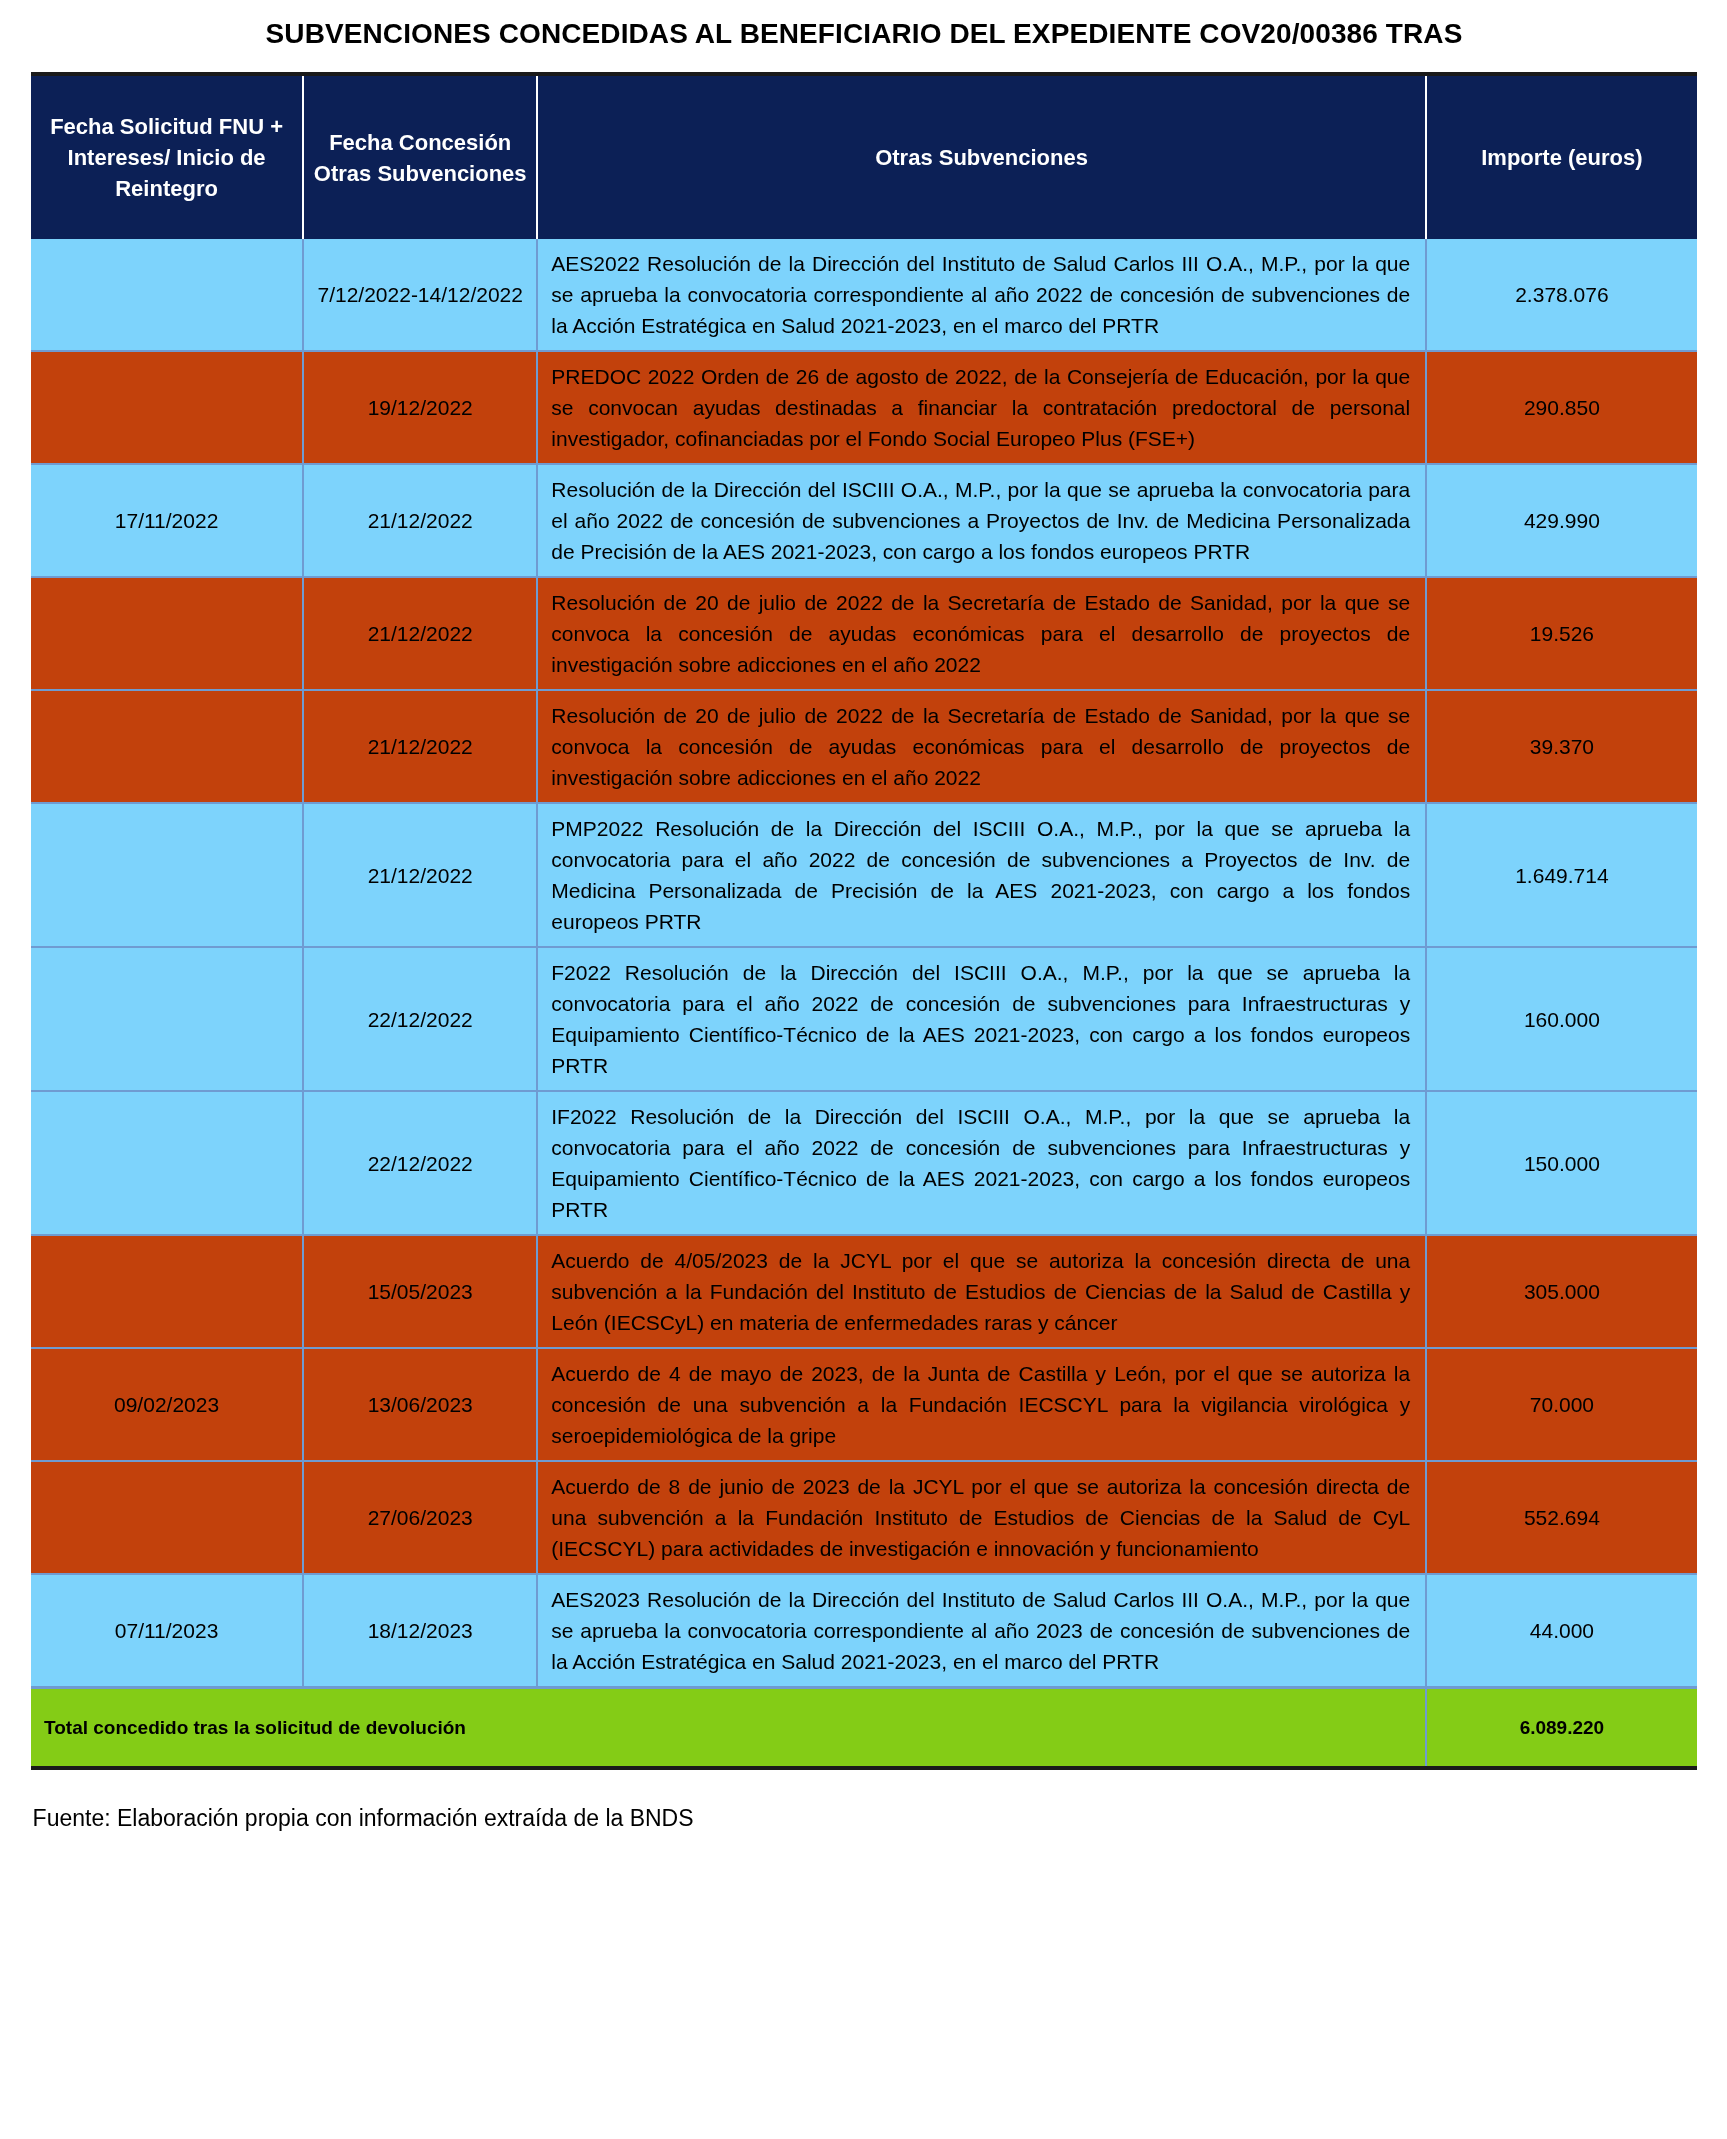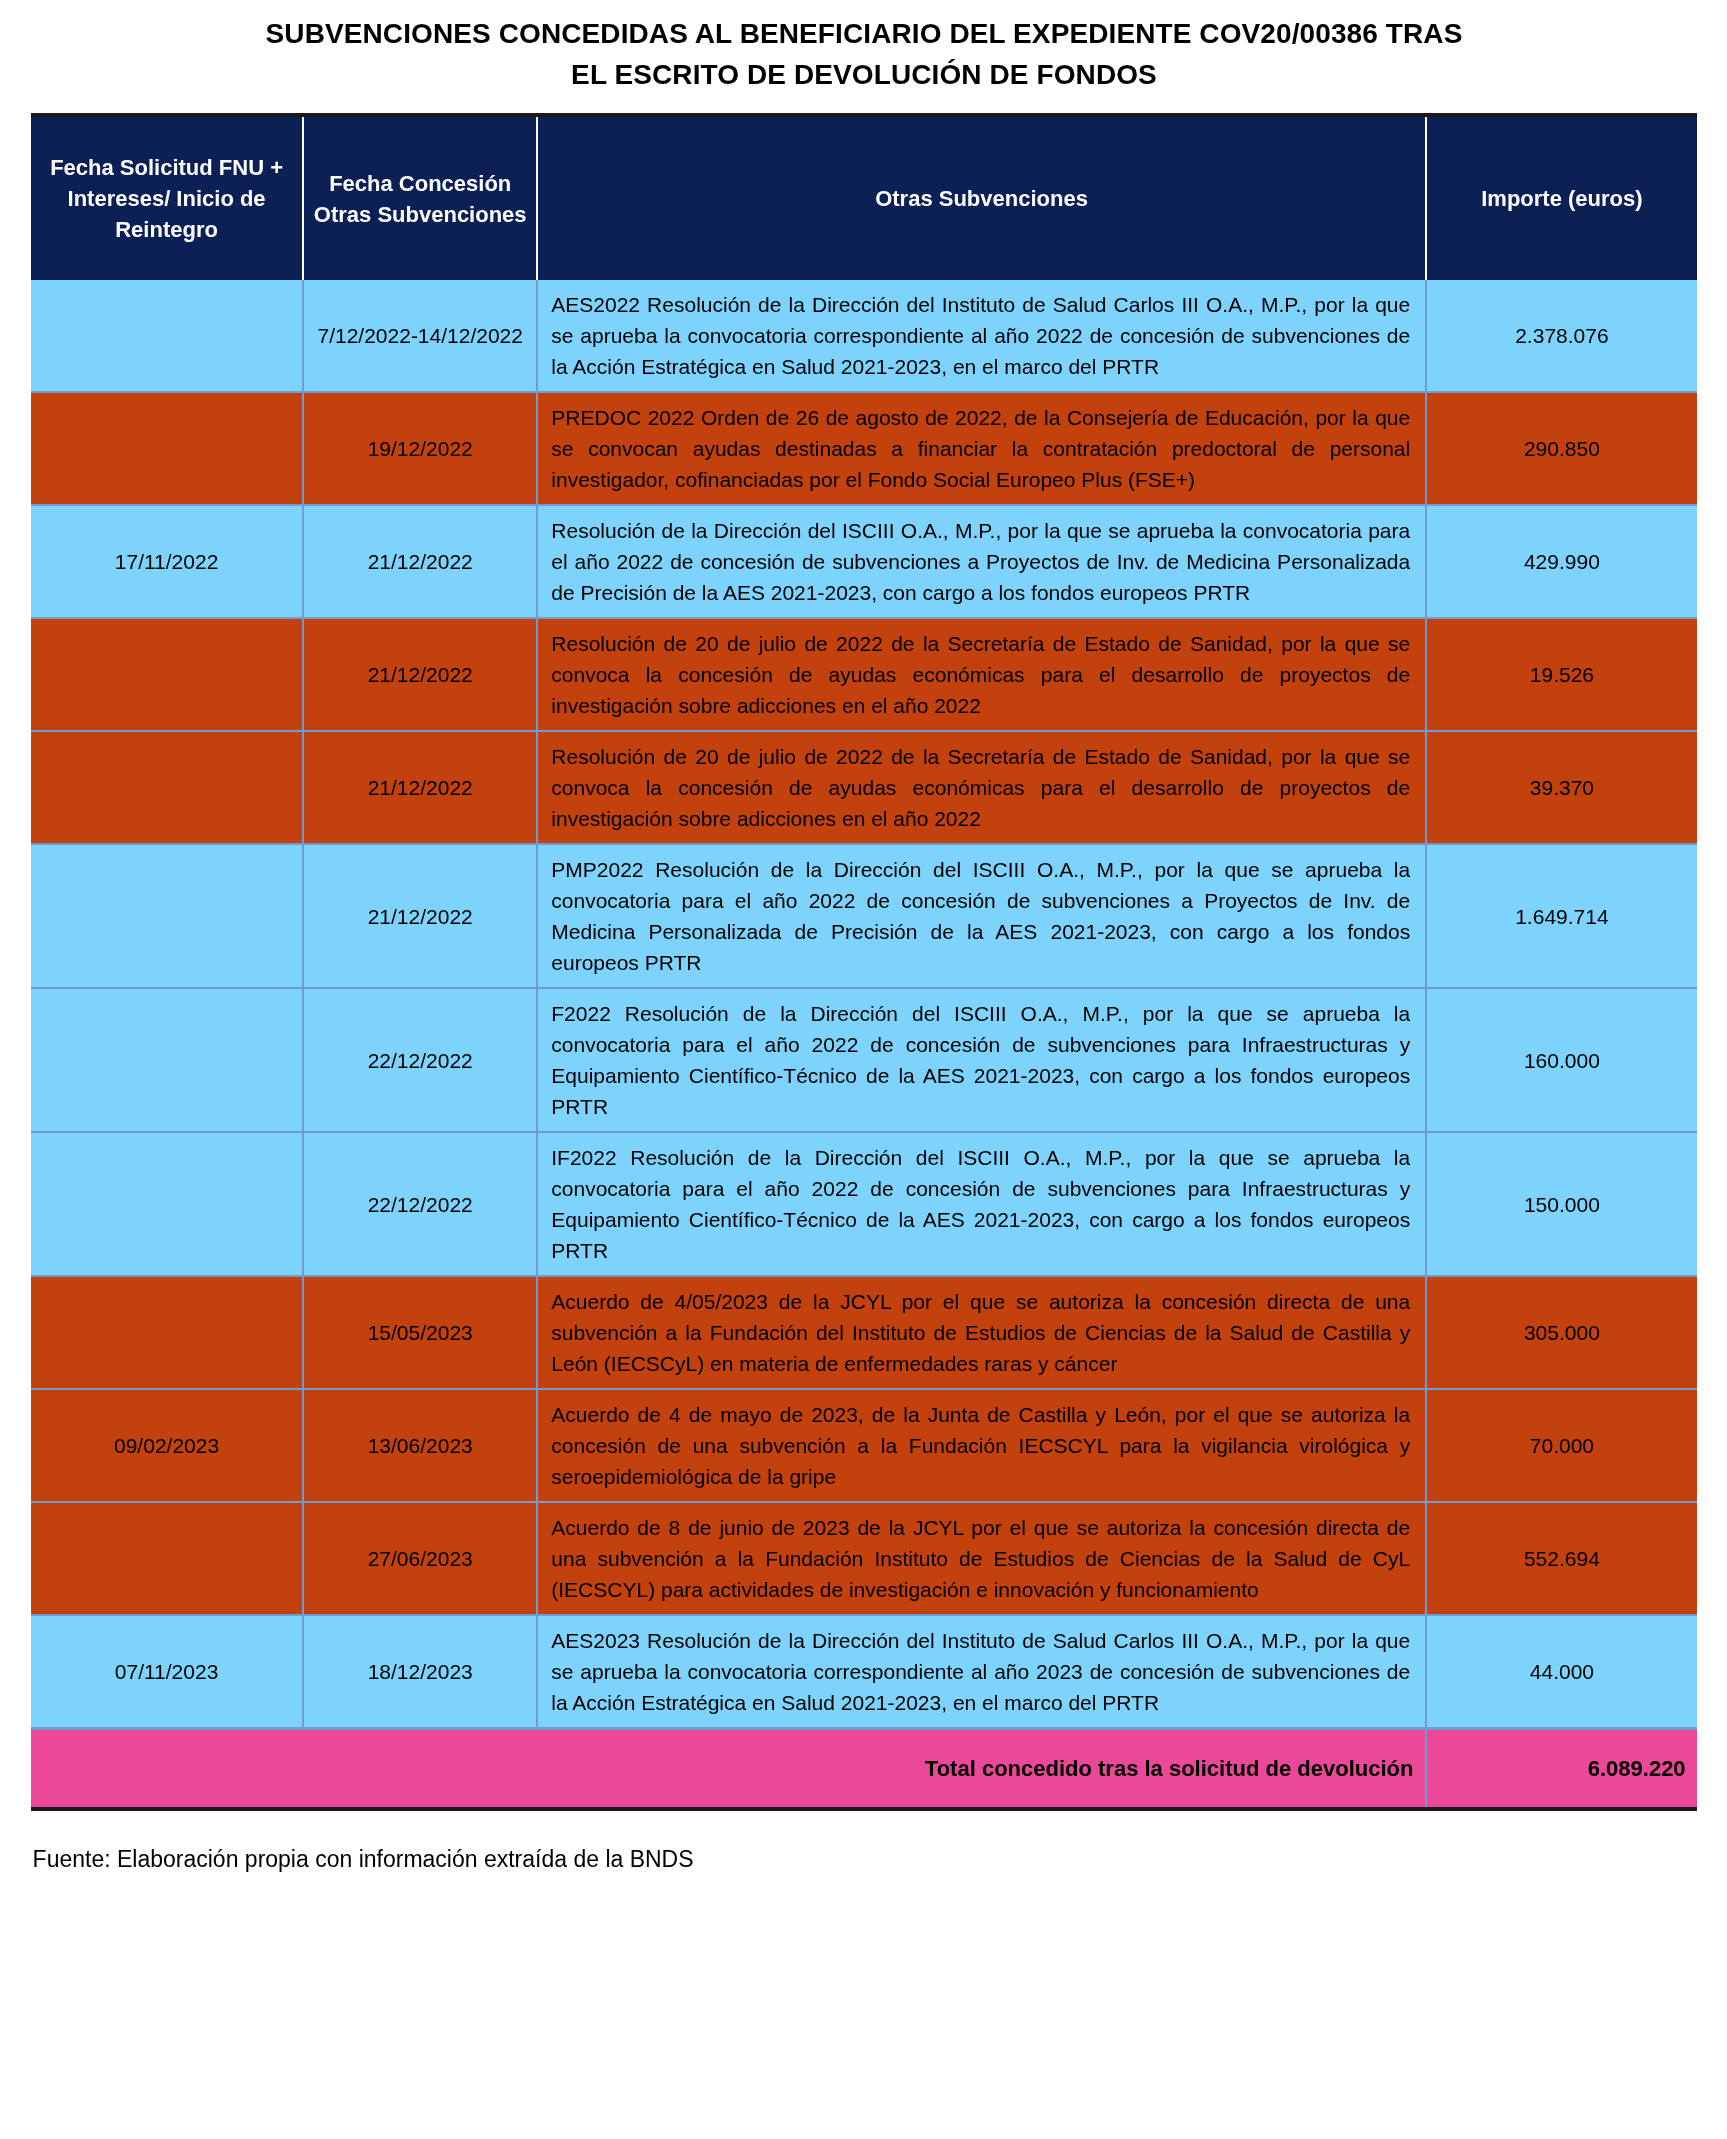--- a/index.html
+++ b/index.html
@@ -89,26 +89,25 @@
   td.col-date     { text-align: center; }
   td.col-conc     { text-align: center; margin-left: 8px; }
   td.col-desc     { text-align: justify; text-justify: inter-word; padding: 9px 14.6px 9px 13px; }
   td.col-amount   { text-align: center; }
 
   tr.shaded > td { background: #7dd3fc; }
   tr.plain  > td { background: #c2410c; }
 
   
   tr.total-row > td {
-    background: #ec4899;
+    background: #84cc16;
     border-top: 3.3px solid #6f9bd1;
     font-weight: bold;
-    font-size: 22px;
+    font-size: 19px;
     height: 78px;
-    text-align: right;
   }
   td.total-label {
     text-align: left;
     padding-left: 13px;
   }
   td.total-value {
     text-align: center;
   }
 
   
@@ -120,21 +119,20 @@
     padding-left: 1.6px;
   }
 </style>
 </head>
 <body>
 
 <div class="page">
 
   <div class="title-block">
     <div class="title-line title-main">SUBVENCIONES CONCEDIDAS AL BENEFICIARIO DEL EXPEDIENTE COV20/00386 TRAS</div>
-    <div class="title-line title-main">EL ESCRITO DE DEVOLUCIÓN DE FONDOS</div>
   </div>
 
   <div class="tbl-wrap">
     <table class="grant-table">
       <colgroup>
         <col class="c1">
           <col class="c2">
           <col class="c3">
           <col class="c4">
       </colgroup>

